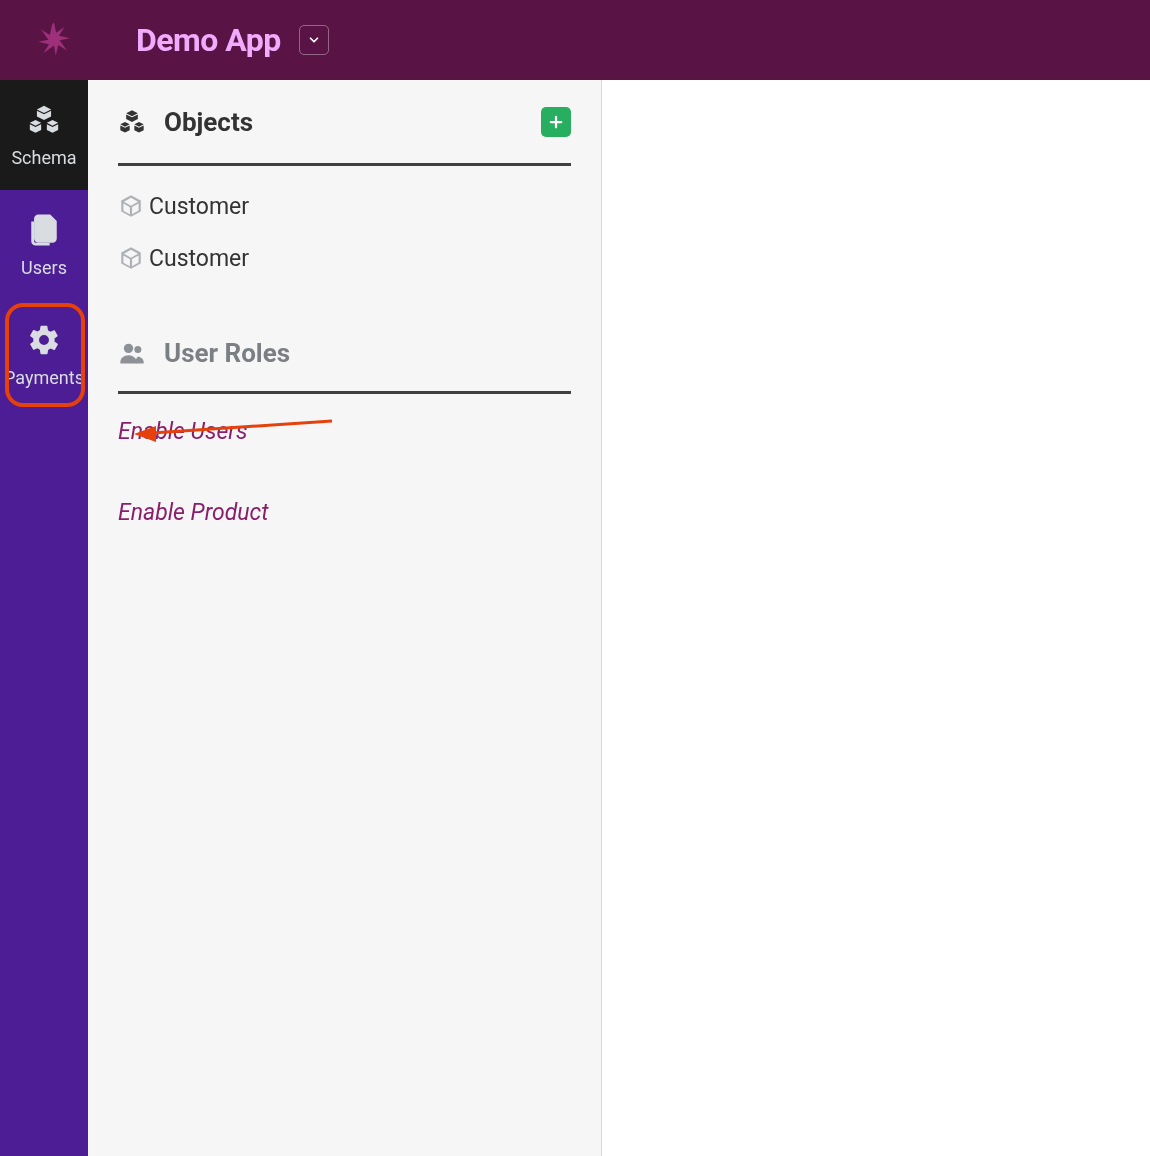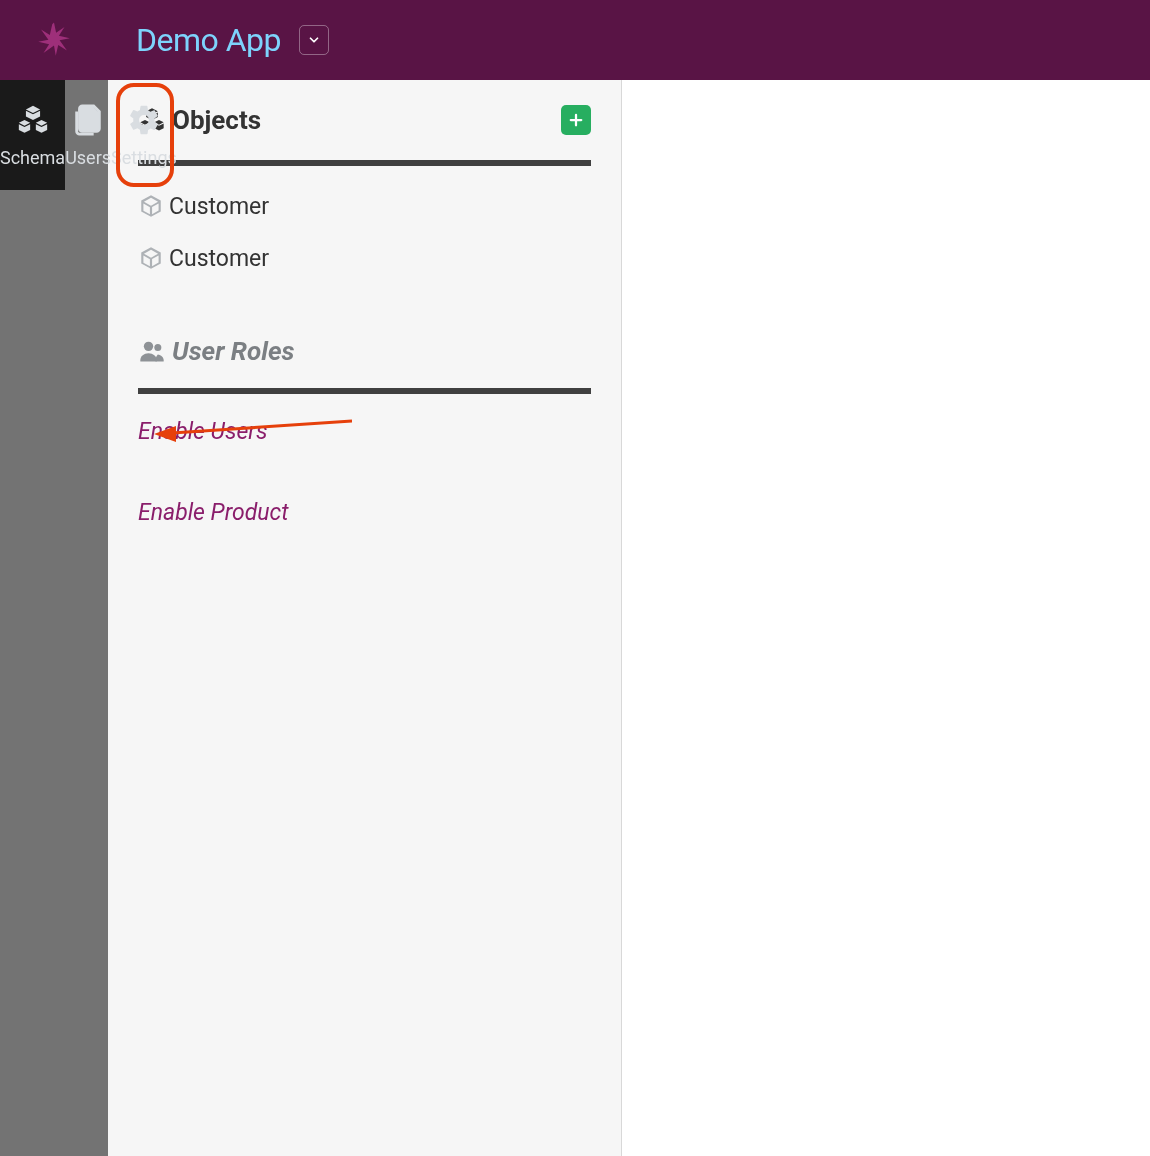--- a/index.html
+++ b/index.html
@@ -4,40 +4,40 @@
 <style>
   * { box-sizing: border-box; margin: 0; padding: 0; }
   html, body { width: 1150px; height: 1156px; font-family: -apple-system, BlinkMacSystemFont, "Segoe UI", Roboto, sans-serif; overflow: hidden; }
   body { display: flex; flex-direction: column; }
 
   
   .topbar { height: 80px; display: flex; align-items: stretch; }
   .logo-cell { width: 108px; background: #591445; display: flex; align-items: center; justify-content: center; }
   .logo-cell svg { fill: #9e2f7a; }
   .title-cell { flex: 1; background: #591445; display: flex; align-items: center; padding-left: 28px; gap: 18px; }
-  .app-title { color: #7dd3fc; font-size: 32px; font-weight: 400; letter-spacing: -0.5px; }
+  .app-title { color: #f0abfc; font-size: 32px; font-weight: 700; letter-spacing: -0.5px; }
   .dd-btn { width: 30px; height: 30px; border: 1px solid rgba(255,255,255,0.35); border-radius: 5px; display: flex; align-items: center; justify-content: center; background: transparent; cursor: pointer; }
   .dd-btn svg { stroke: #fff; }
 
   .main { flex: 1; display: flex; }
 
   
-  .rail { width: 108px; background: #737373; display: flex; flex-direction: row; }
+  .rail { width: 88px; background: #4c1d95; display: flex; flex-direction: column; }
   .rail-item { height: 110px; display: flex; flex-direction: column; align-items: center; justify-content: center; gap: 10px; color: #d9dde1; cursor: pointer; position: relative; }
   .rail-item.active { background: #1a1a1a; }
   .rail-item .lbl { font-size: 18px; font-weight: 400; }
   .rail-item svg { fill: #d9dde1; width: 34px; height: 34px; }
 
   .rail-highlight { position: absolute; left: 5px; right: 3px; top: 3px; bottom: 3px; border: 4px solid #e6400b; border-radius: 18px; pointer-events: none; }
 
   
   .panel { width: 514px; background: #f6f6f6; border-right: 1px solid #d8d8d8; padding: 0 30px; }
   .section { }
-  .sec-head { display: flex; align-items: center; gap: 6px; height: 86px; border-bottom: 6px solid #404040; }
-  .sec-head.thin { height: 80px; font-style: italic; }
+  .sec-head { display: flex; align-items: center; gap: 18px; height: 86px; border-bottom: 3px solid #404040; }
+  .sec-head.thin { height: 80px; }
   .sec-head .sec-title { font-size: 26px; font-weight: 700; color: #333; }
   .sec-head .sec-title.muted { color: #7b7f83; }
   .sec-head svg { width: 28px; height: 28px; }
   .sec-head .spacer { flex: 1; }
   .add-btn { width: 30px; height: 30px; background: #27ae60; border-radius: 5px; display: flex; align-items: center; justify-content: center; cursor: pointer; }
   .add-btn svg { stroke: #fff; width: 18px; height: 18px; }
 
   .obj-list { padding: 14px 0 30px 0; }
   .obj-item { display: flex; align-items: center; gap: 5px; height: 52px; cursor: pointer; }
   .obj-item svg { width: 26px; height: 26px; fill: #aeb2b6; }
@@ -89,21 +89,21 @@
         <path d="M15 2v5h5" fill="none" stroke="#d9dde1" stroke-width="2"></path>
         <path d="M8 2h7l5 5v11a2 2 0 0 1-2 2H8a2 2 0 0 1-2-2V4a2 2 0 0 1 2-2z"></path>
       </svg>
       <span class="lbl">Users</span>
     </div>
 
     <div class="rail-item">
       <svg viewBox="0 0 24 24">
         <path d="M19.4 13a7.8 7.8 0 0 0 .1-1 7.8 7.8 0 0 0-.1-1l2.1-1.6a.5.5 0 0 0 .1-.6l-2-3.5a.5.5 0 0 0-.6-.2l-2.5 1a7.6 7.6 0 0 0-1.7-1l-.4-2.6A.5.5 0 0 0 14 2h-4a.5.5 0 0 0-.5.4L9.1 5a7.6 7.6 0 0 0-1.7 1l-2.5-1a.5.5 0 0 0-.6.2l-2 3.5a.5.5 0 0 0 .1.6L4.5 11a7.8 7.8 0 0 0-.1 1 7.8 7.8 0 0 0 .1 1l-2.1 1.6a.5.5 0 0 0-.1.6l2 3.5a.5.5 0 0 0 .6.2l2.5-1a7.6 7.6 0 0 0 1.7 1l.4 2.6A.5.5 0 0 0 10 22h4a.5.5 0 0 0 .5-.4l.4-2.6a7.6 7.6 0 0 0 1.7-1l2.5 1a.5.5 0 0 0 .6-.2l2-3.5a.5.5 0 0 0-.1-.6zM12 15.5A3.5 3.5 0 1 1 15.5 12 3.5 3.5 0 0 1 12 15.5z"></path>
       </svg>
-      <span class="lbl">Settings</span>
+      <span class="lbl">Payments</span>
       <div class="rail-highlight"></div>
     </div>
 
   </div>
 
   <div class="panel">
 
     <div class="section">
       <div class="sec-head">
         <svg viewBox="0 0 24 24" fill="#333">

